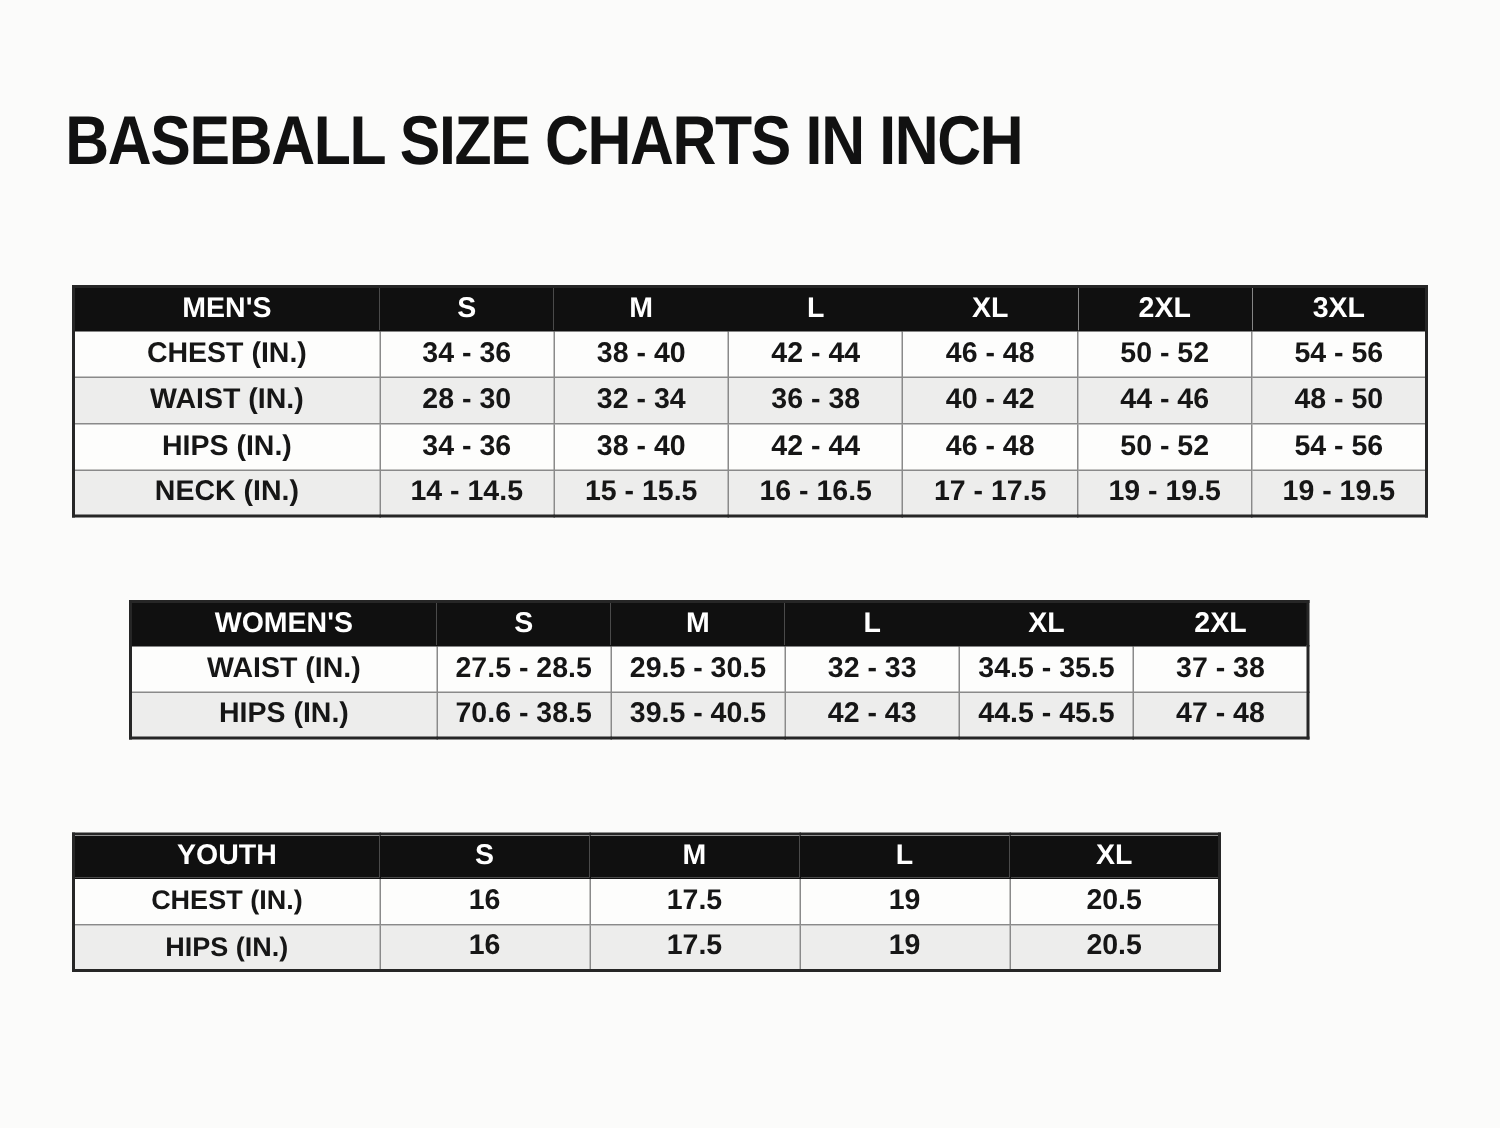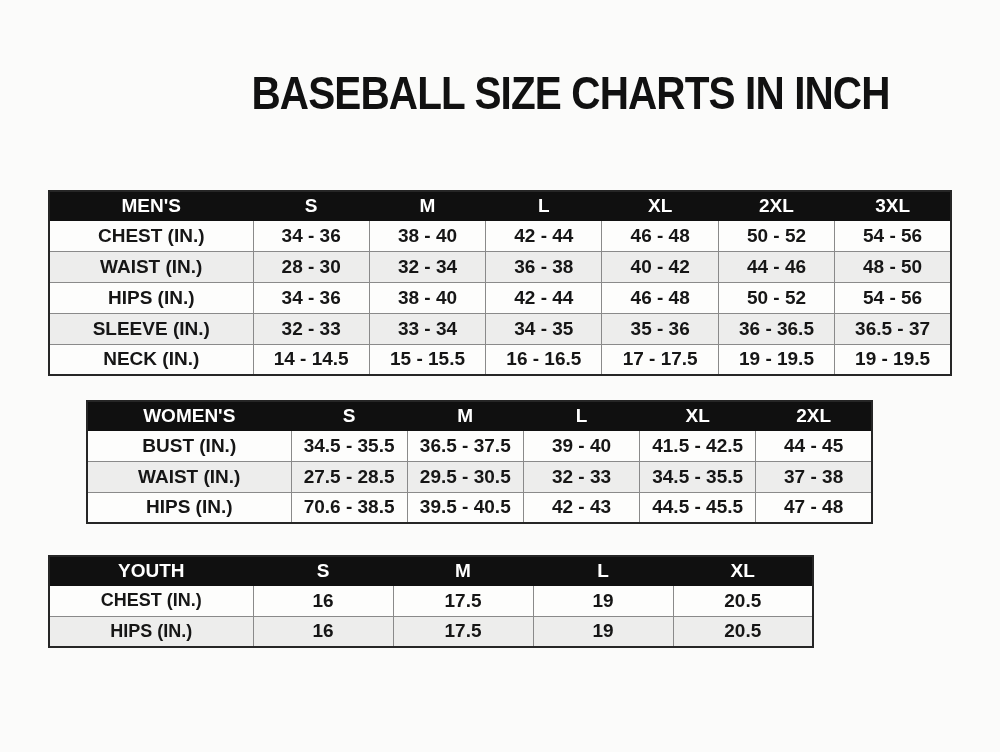--- a/index.html
+++ b/index.html
@@ -18,21 +18,21 @@
     background: var(--page-bg);
     font-family: "Liberation Sans", sans-serif;
     color: var(--text-color);
     overflow: hidden;
     position: relative;
   }
   .title-wrap {
     position: absolute;
     top: 66px; left: 0;
     width: 933px;
-    text-align: right;
+    text-align: left;
   }
   .title-wrap h1 {
     display: inline-block;
     font-size: 46px;
     font-weight: 700;
     letter-spacing: -1px;
     transform: scaleX(0.88);
     transform-origin: center;
     white-space: nowrap;
     color: #111;
@@ -119,29 +119,20 @@
         <tr>
           <td class="row-label">HIPS (IN.)</td>
           <td class="value-cell">34 - 36</td>
           <td class="value-cell">38 - 40</td>
           <td class="value-cell">42 - 44</td>
           <td class="value-cell">46 - 48</td>
           <td class="value-cell">50 - 52</td>
           <td class="value-cell">54 - 56</td>
         </tr>
         <tr>
-          <td class="row-label">SLEEVE (IN.)</td>
-          <td class="value-cell">32 - 33</td>
-          <td class="value-cell">33 - 34</td>
-          <td class="value-cell">34 - 35</td>
-          <td class="value-cell">35 - 36</td>
-          <td class="value-cell">36 - 36.5</td>
-          <td class="value-cell">36.5 - 37</td>
-        </tr>
-        <tr>
           <td class="row-label">NECK (IN.)</td>
           <td class="value-cell">14 - 14.5</td>
           <td class="value-cell">15 - 15.5</td>
           <td class="value-cell">16 - 16.5</td>
           <td class="value-cell">17 - 17.5</td>
           <td class="value-cell">19 - 19.5</td>
           <td class="value-cell">19 - 19.5</td>
         </tr>
       </tbody>
     </table>
@@ -159,28 +150,20 @@
           <th>WOMEN'S</th>
           <th>S</th>
           <th>M</th>
           <th>L</th>
           <th>XL</th>
           <th>2XL</th>
         </tr>
       </thead>
       <tbody>
         <tr>
-          <td class="row-label">BUST (IN.)</td>
-          <td class="value-cell">34.5 - 35.5</td>
-          <td class="value-cell">36.5 - 37.5</td>
-          <td class="value-cell">39 - 40</td>
-          <td class="value-cell">41.5 - 42.5</td>
-          <td class="value-cell">44 - 45</td>
-        </tr>
-        <tr>
           <td class="row-label">WAIST (IN.)</td>
           <td class="value-cell">27.5 - 28.5</td>
           <td class="value-cell">29.5 - 30.5</td>
           <td class="value-cell">32 - 33</td>
           <td class="value-cell">34.5 - 35.5</td>
           <td class="value-cell">37 - 38</td>
         </tr>
         <tr>
           <td class="row-label">HIPS (IN.)</td>
           <td class="value-cell">70.6 - 38.5</td>

